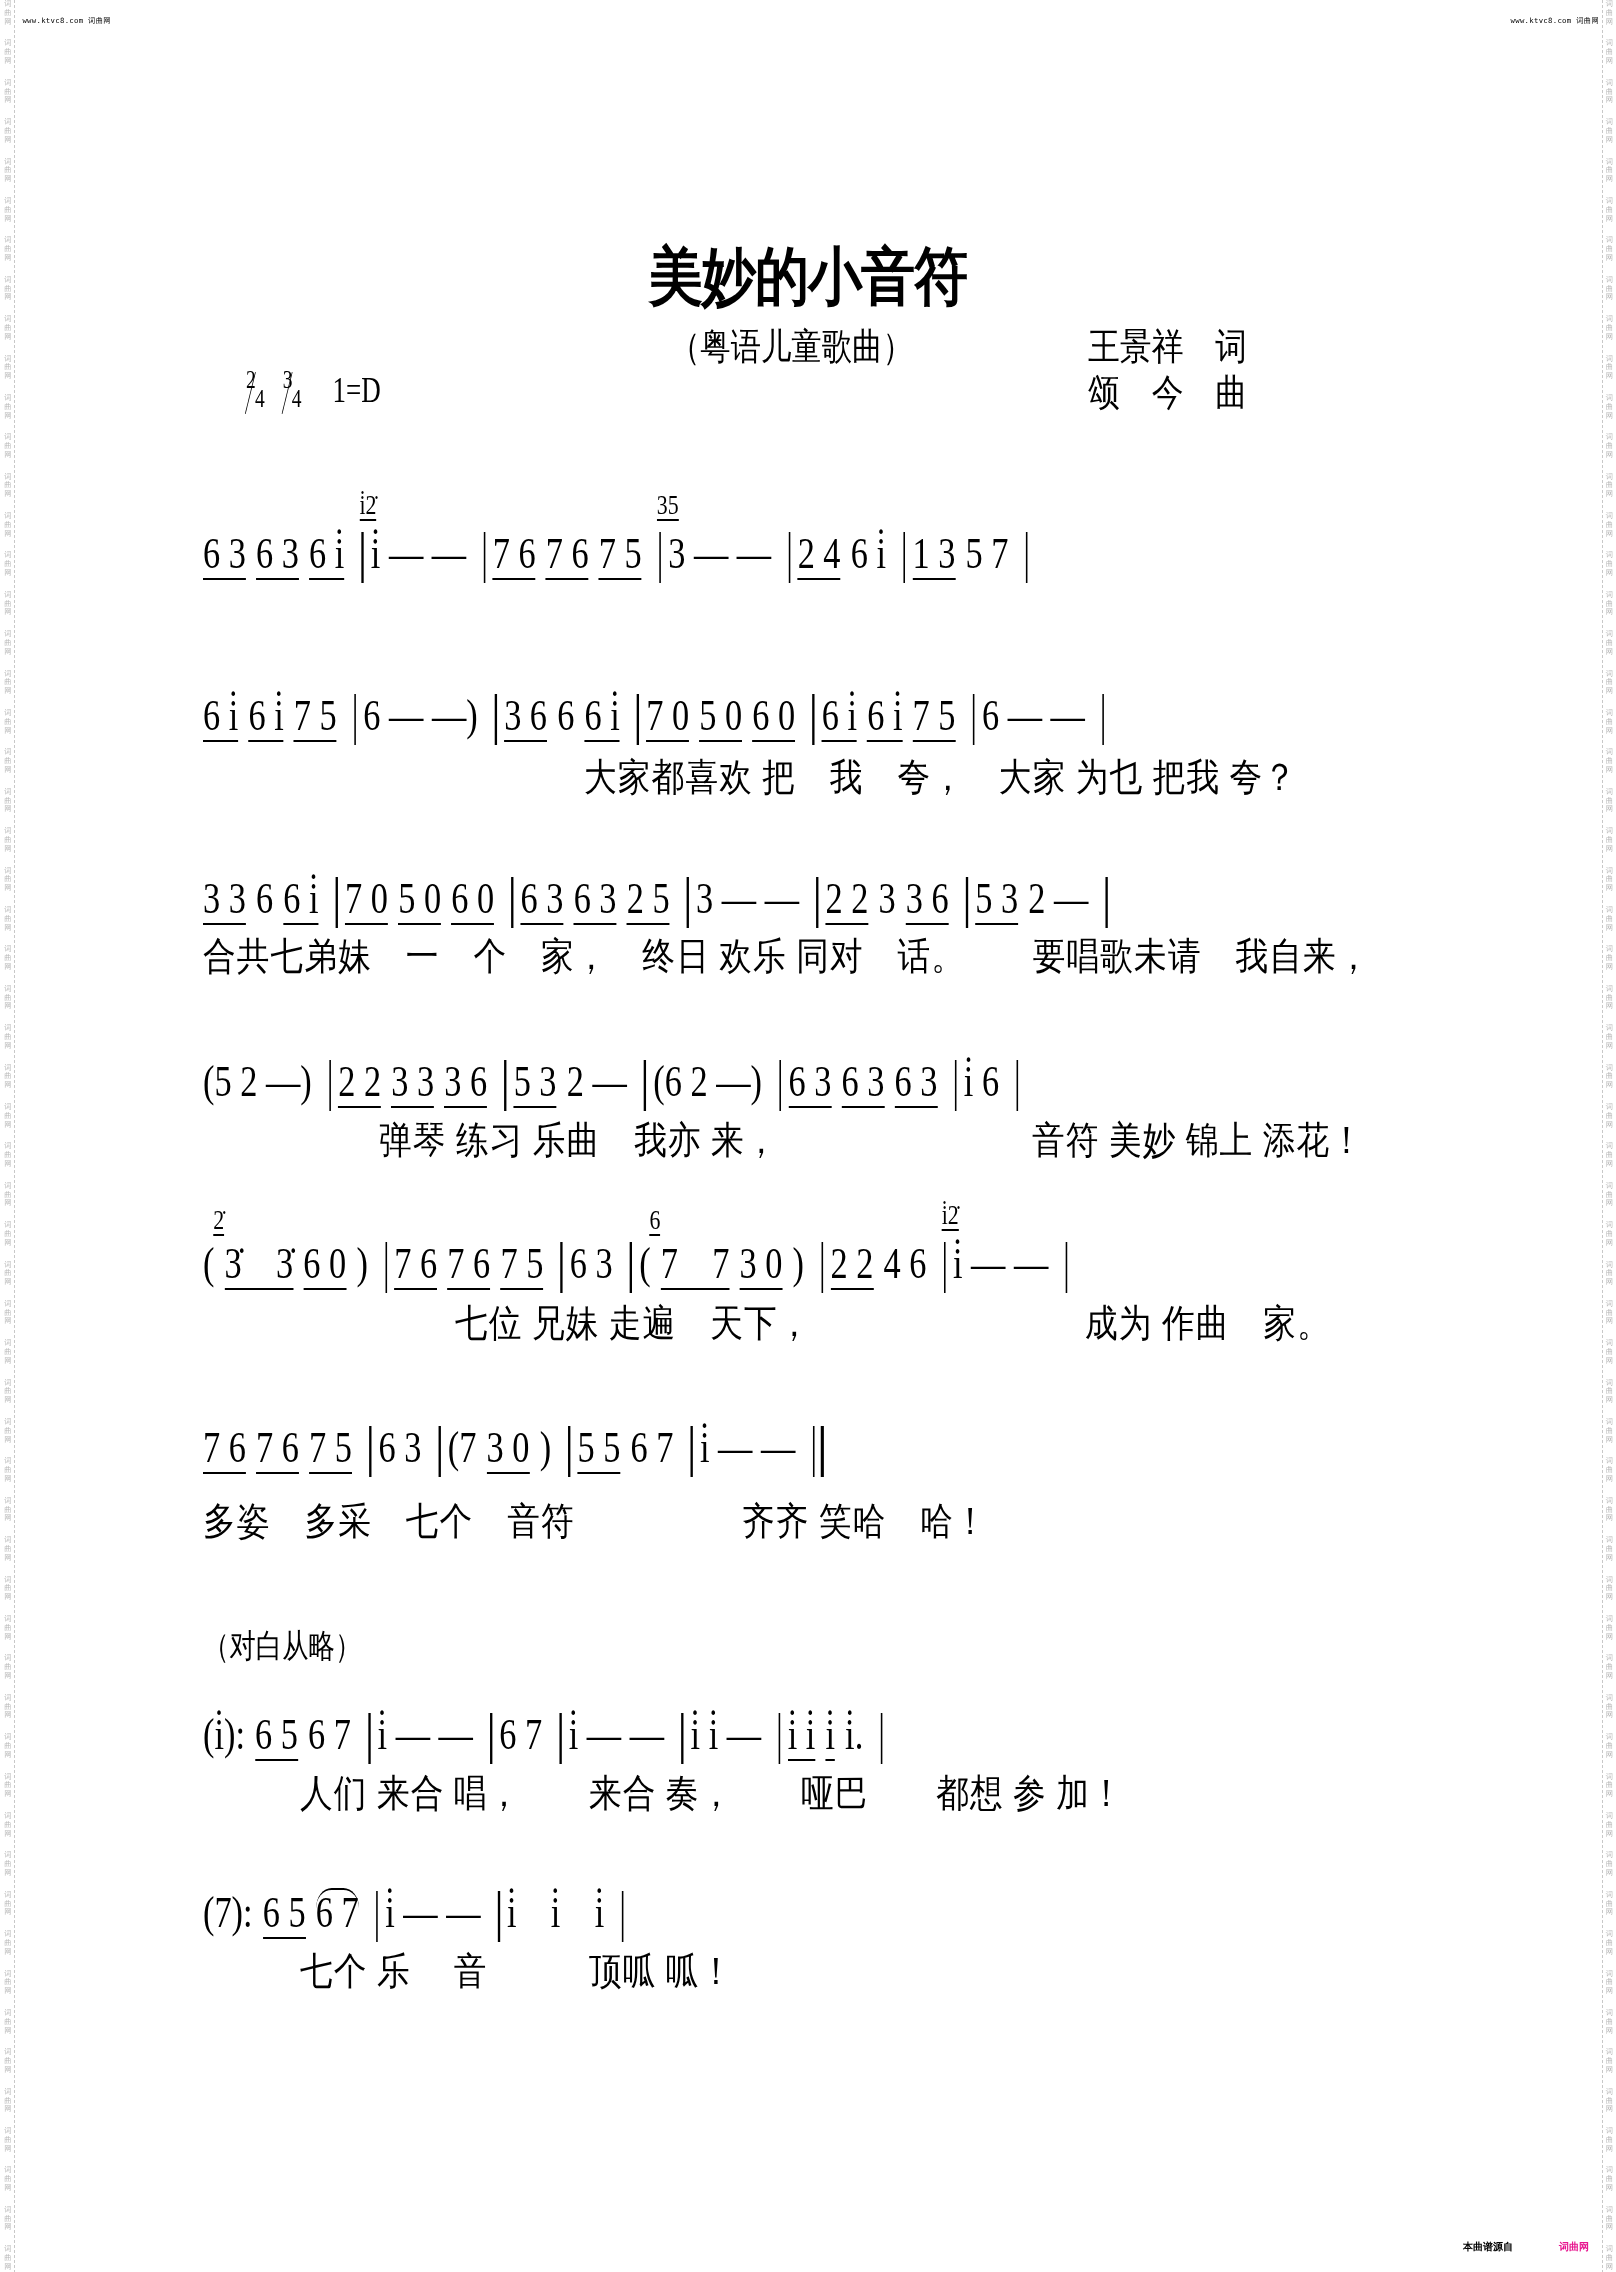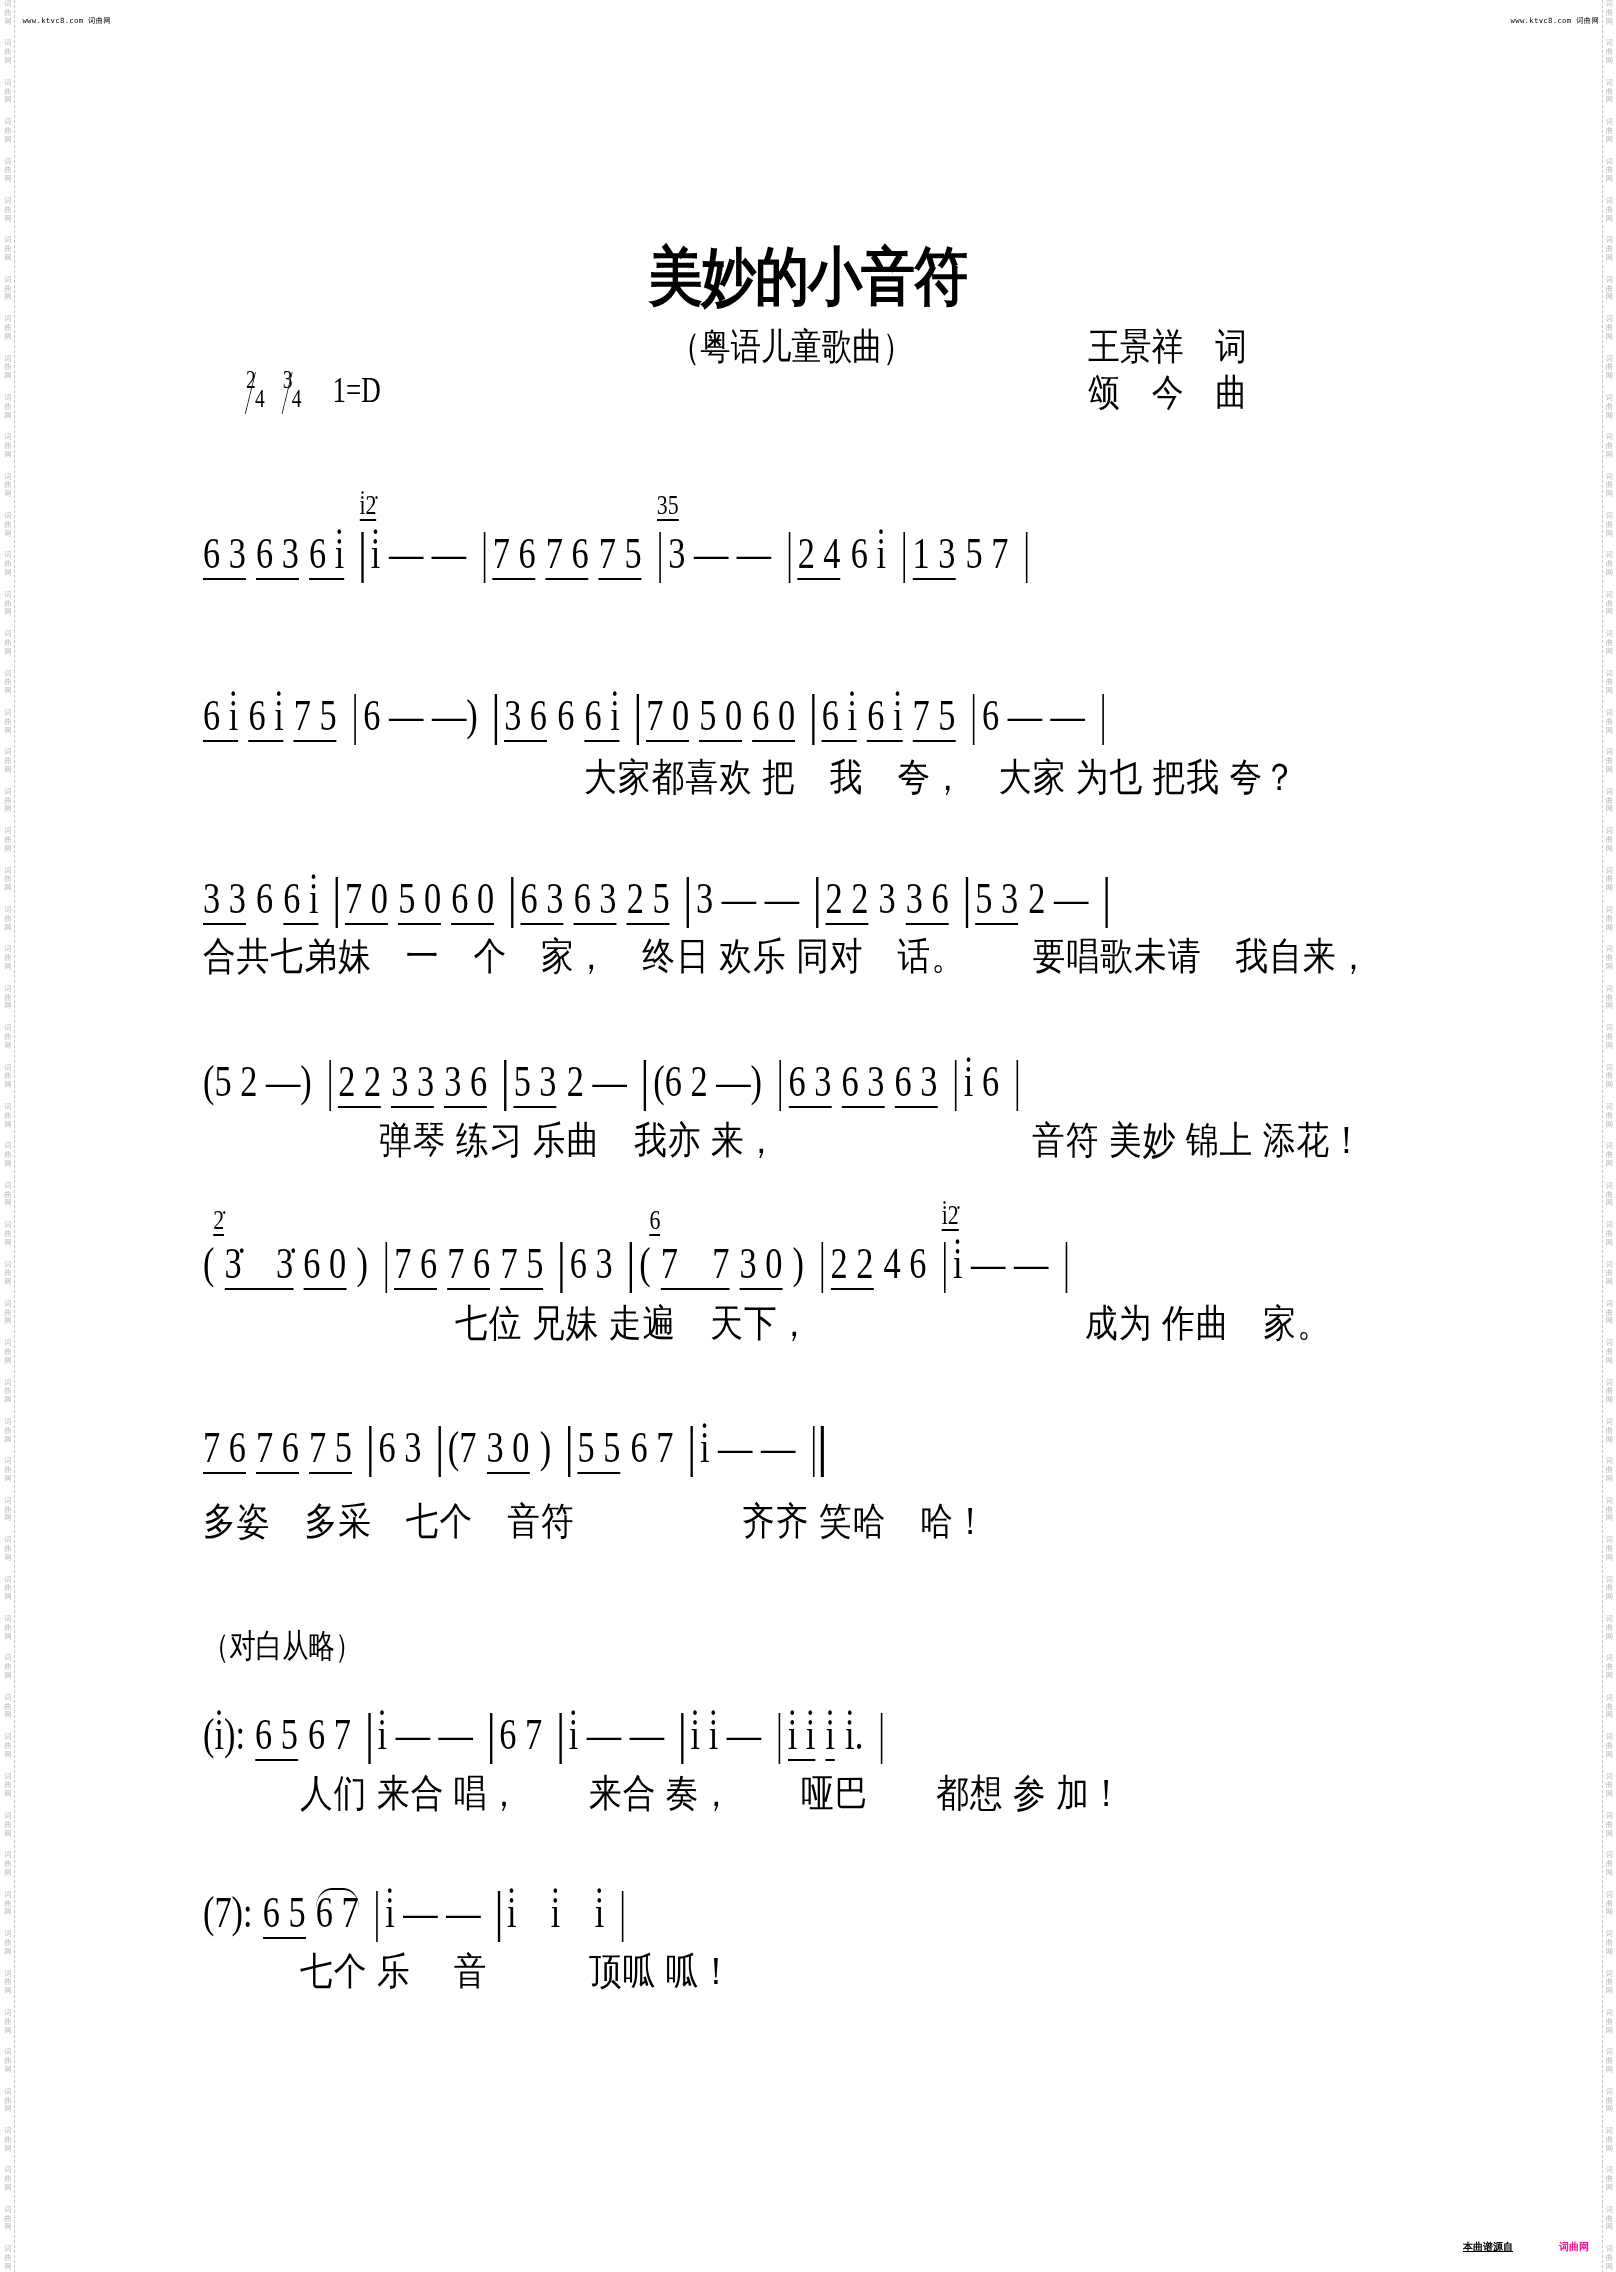--- a/index.html
+++ b/index.html
@@ -12,21 +12,21 @@
     text-align:center; }
   .side-col.left { left:1.3px; }
   .side-col.right { left:1603px; }
   .side-line { position:absolute; top:0; height:2273px; border-left:1.3px dashed #c8c8c8; }
   .side-line.left { left:14px; }
   .side-line.right { left:1602px; }
   .wm { position:absolute; top:16px; font-family:"DejaVu Sans Mono",monospace; font-size:7.3px; letter-spacing:0.3px; }
   .wm.left { left:22.4px; }
   .wm.right { right:17px; }
   .footer { position:absolute; top:2240px; font-family:"DejaVu Sans",sans-serif; font-weight:bold; font-size:10px; }
-  .footer.src { left:1463px;text-decoration:underline; }
+  .footer.src { left:1463px; }
   .footer.brand { left:1559px; color:#e8168f; }
 
   .title { position:absolute; left:0; width:1616px; top:234px; text-align:center;
     font-family:"DejaVu Sans",sans-serif; font-weight:bold; font-size:63px; letter-spacing:-1.3px; transform:scaleX(0.86); }
   .subtitle { position:absolute; left:670px; top:322px; font-size:37px; transform:scaleX(0.82); transform-origin:left; }
   .credit { position:absolute; font-size:37px; transform:scaleX(0.86); transform-origin:left; }
   .meta { position:absolute; left:244px; top:369px; font-size:36px; transform:scaleX(0.75); transform-origin:left; }
   .frac { display:inline-block; position:relative; width:40px; height:46px; vertical-align:middle; }
   .frac .n { position:absolute; left:2.6px; top:-5.3px; font-size:26px; }
   .frac .d { position:absolute; left:14.5px; top:13px; font-size:26px; }

